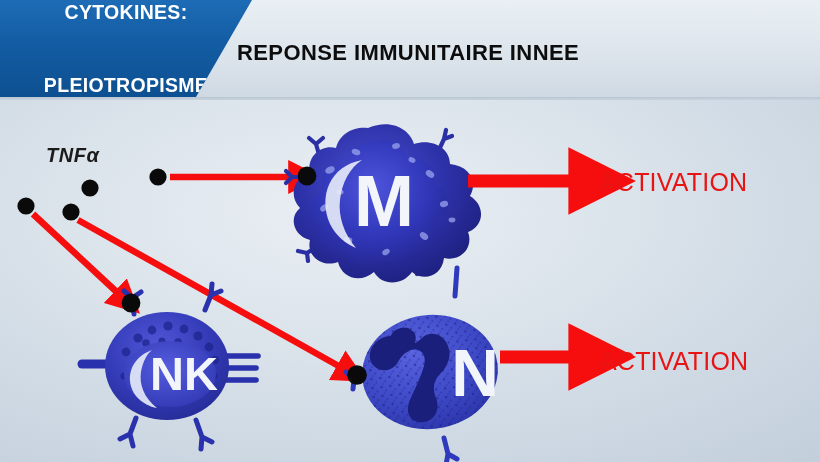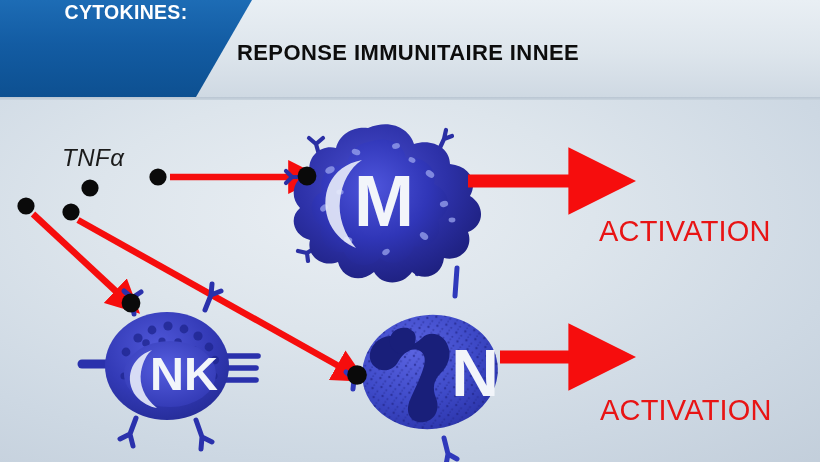--- a/index.html
+++ b/index.html
@@ -37,45 +37,45 @@
   #header-rule{
     position:absolute;left:0;top:97px;width:820px;height:3px;
     background:linear-gradient(180deg,#b9c5d2 0%, #c9d4de 100%);
   }
 
   
   #stage{position:absolute;left:0;top:100px;width:820px;height:362px;}
   #stage svg{position:absolute;left:0;top:0;}
 
   .lbl-tnfa{
-    position:absolute;left:62px;top:44px;
-    font-size:24px;font-style:italic;font-weight:400;color:#1b1b1b;
+    position:absolute;left:46px;top:44px;
+    font-size:20px;font-style:italic;font-weight:700;color:#1b1b1b;
     letter-spacing:.5px;
   }
   .lbl-activation{
-    position:absolute;font-size:29px;color:#e81414;letter-spacing:.2px;
+    position:absolute;font-size:25px;color:#e81414;letter-spacing:.2px;
     white-space:nowrap;
-    margin-top:47px;
   }
   #activation-1{left:599px;top:68px;}
   #activation-2{left:600px;top:247px;}
 
   .cell-letter{
     font-family:"Liberation Sans", sans-serif;font-weight:700;fill:#f2f5fa;
   }
 </style>
 </head>
 <body>
 
 <div id="slide">
 
   <div id="header">
 
     <div id="header-banner">
       <div class="bline">CYTOKINES:</div>
+      <div class="bline">PLEIOTROPISME</div>
     </div>
 
     <div id="header-title">REPONSE IMMUNITAIRE INNEE</div>
   </div>
   <div id="header-rule"></div>
 
   <div id="stage">
 
     <svg width="820" height="362" viewBox="0 0 820 362">
       <defs>

